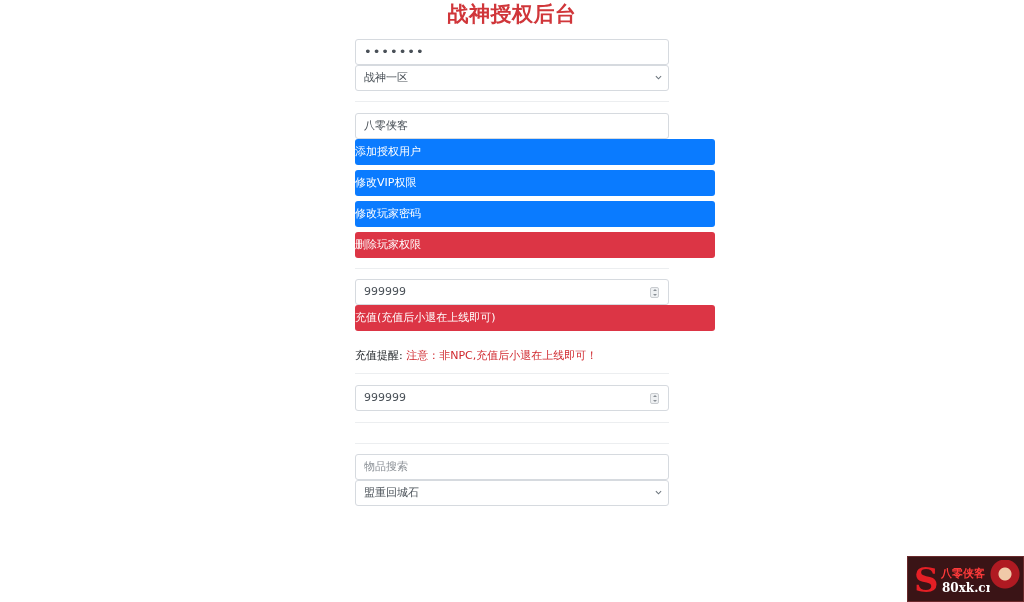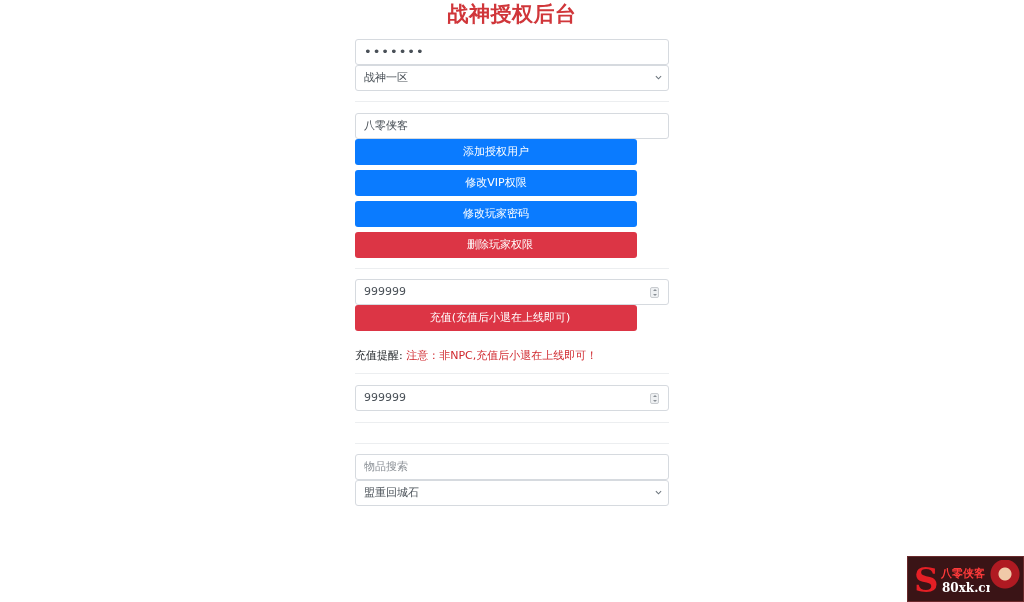--- a/index.html
+++ b/index.html
@@ -34,26 +34,26 @@
       border: 1px solid #c9ccd0; border-radius: 2px; background: #eef0f2;
     }
     .spin:before, .spin:after {
       content: ""; position: absolute; left: 2px; width: 0; height: 0;
       border-left: 2px solid transparent; border-right: 2px solid transparent;
     }
     .spin:before { top: 1px; border-bottom: 2px solid #8a8f95; }
     .spin:after { bottom: 1px; border-top: 2px solid #8a8f95; }
     .divider { height: 1px; background: #eceef0; width: 314px; }
     .btn {
-      display: block; width: 282px; height: 26px; border: none; border-radius: 3px;
-      color: #fff; font-size: 11px; text-align: center; line-height: 26px;
+      display: block; width: 360px; height: 26px; border: none; border-radius: 3px;
+      color: #fff; font-size: 11px; text-align: left; line-height: 26px;
       font-family: inherit; cursor: pointer;
     }
     .btn-primary { background: #0a7bff; }
-    .btn-danger { background: #dc3545; padding-left: 8px; }
+    .btn-danger { background: #dc3545; }
     .note { font-size: 11px; line-height: 16px; }
     .note .lbl { color: #212529; }
     .note .warn { color: #d0282e; }
     .logo {
       position: absolute; left: 907px; top: 556px; width: 117px; height: 46px;
       background: #3a1416; border: 1px solid #6a2a2c;
       overflow: hidden;
     }
     .logo .s {
       position: absolute; left: 6px; top: 4px; font-size: 34px; font-weight: bold;

